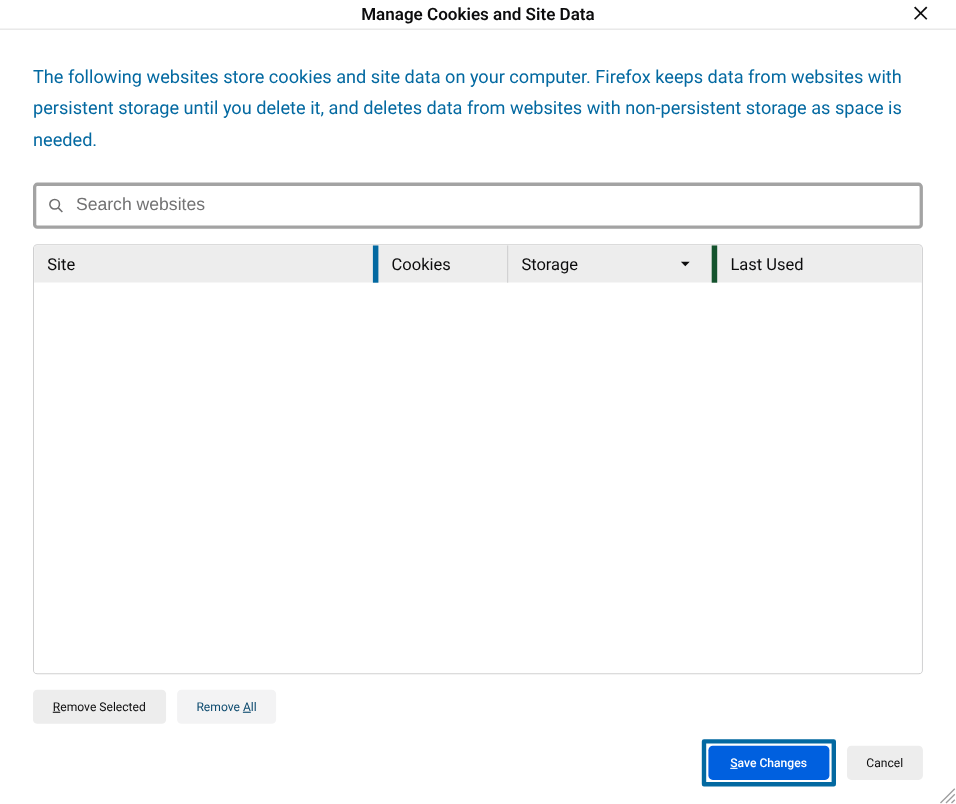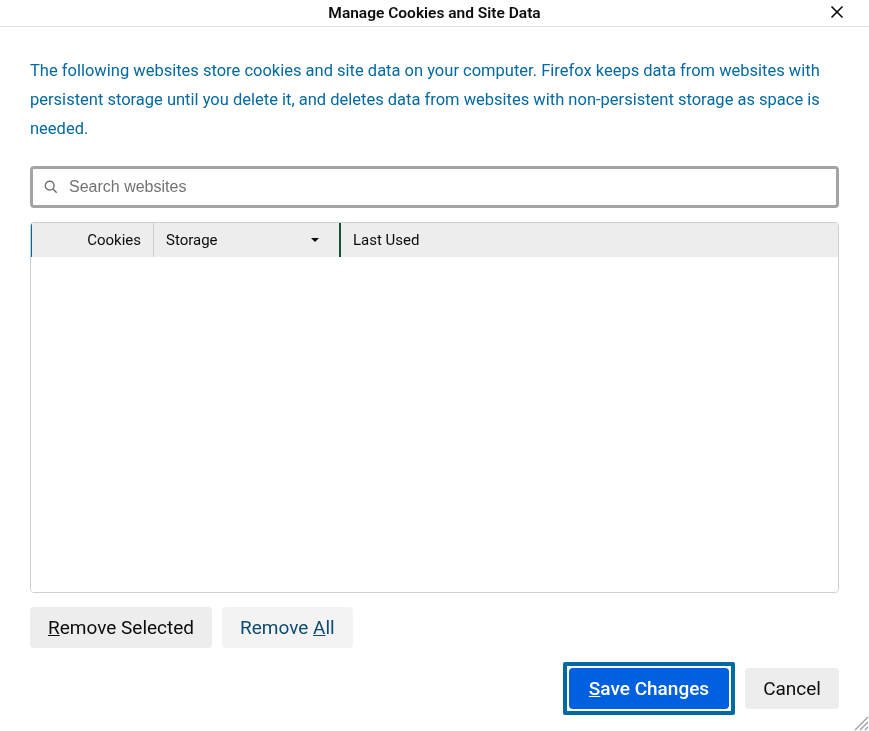--- a/index.html
+++ b/index.html
@@ -114,51 +114,50 @@
       padding: 0 12px;
       font-size: 15px;
       color: #0c0c0d;
       position: relative;
     }
     .col-site {
       width: 308px;
     }
     .col-cookies {
       width: 122px;
-      border-left: 1px solid #0369a1;
-      justify-content: flex-end;
+      border-left: 5px solid #0369a1;
     }
     .col-storage {
       width: 186px;
       border-left: 1px solid #cfcfd0;
       justify-content: space-between;
       padding-right: 18px;
     }
     .col-lastused {
       flex: 1;
-      border-left: 2px solid #14532d;
+      border-left: 5px solid #14532d;
     }
     .sort-arrow {
       display: flex;
       align-items: center;
     }
     .table-body {
       flex: 1;
       background: #ffffff;
     }
     .action-row {
       display: flex;
       gap: 10px;
       padding: 14px 0 0 0;
     }
     .btn {
       padding: 9px 18px;
       border: none;
       border-radius: 4px;
-      font-size: 19px;
+      font-size: 11px;
       cursor: pointer;
       font-family: inherit;
     }
     .btn-secondary {
       background: #ededed;
       color: #0c0c0d;
     }
     .btn-disabled {
       background: #f3f3f4;
       color: #0c4a6e;
@@ -220,20 +219,23 @@
         <svg width="14" height="14" viewBox="0 0 16 16" fill="none" stroke="#6f6f70" stroke-width="1.6">
           <circle cx="6.5" cy="6.5" r="5"></circle>
           <line x1="10.3" y1="10.3" x2="14.5" y2="14.5"></line>
         </svg>
       </span>
       <input type="text" class="search-input" placeholder="Search websites" style="">
     </div>
 
     <div class="table-container">
       <div class="table-header">
+        <div class="col col-site">
+          <span>Site</span>
+        </div>
         <div class="col col-cookies">
           <span>Cookies</span>
         </div>
         <div class="col col-storage">
           <span>Storage</span>
           <span class="sort-arrow">
             <svg width="12" height="12" viewBox="0 0 12 12" fill="#0c0c0d">
               <path d="M2 4 L6 8 L10 4 Z"></path>
             </svg>
           </span>

